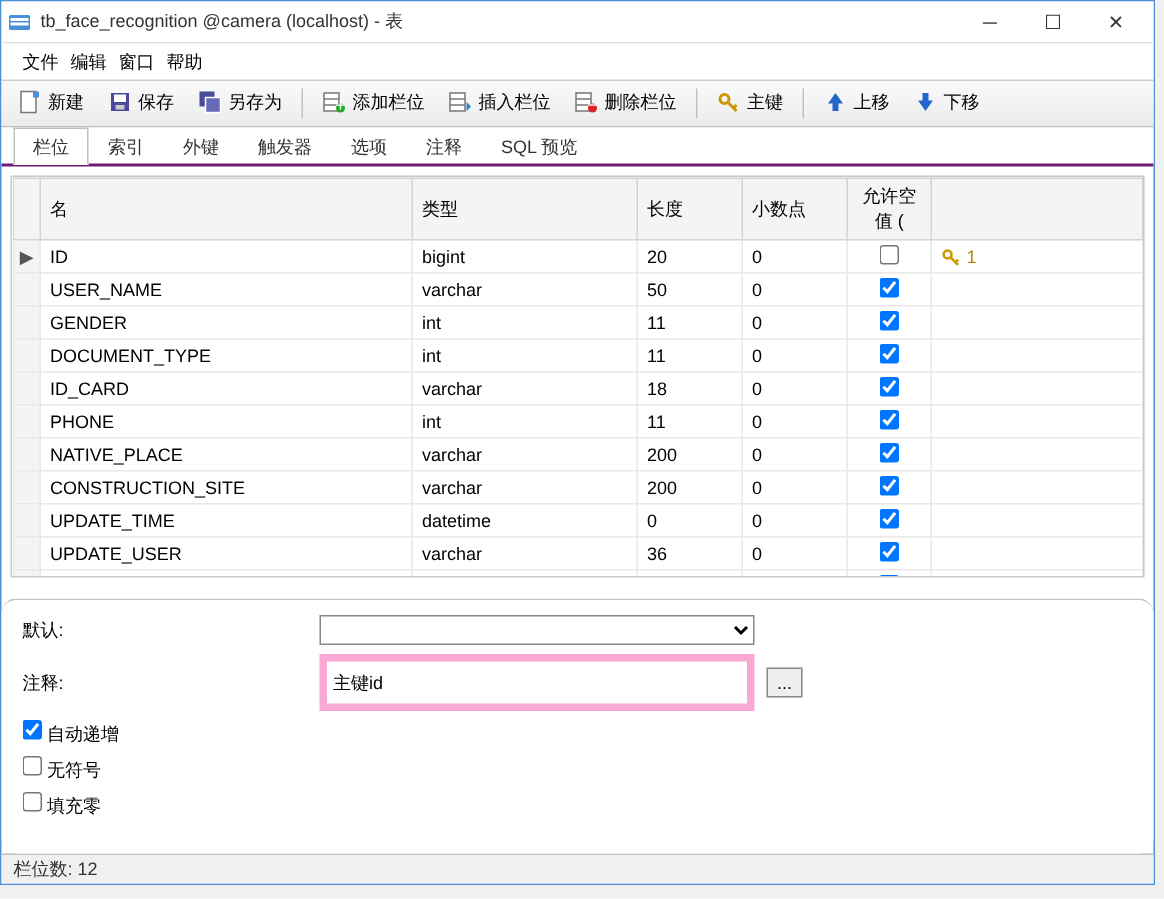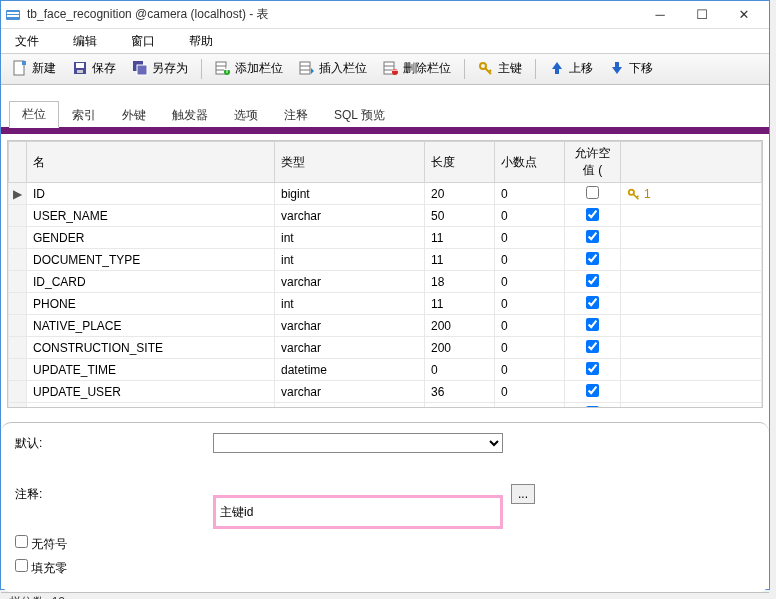--- a/index.html
+++ b/index.html
@@ -3,42 +3,42 @@
 <meta charset="utf-8">
 <style>
 * { margin: 0; padding: 0; box-sizing: border-box; font-family: "Microsoft YaHei", "Segoe UI", sans-serif; font-size: 12px; }
 body { background: #f0f0f0; width: 776px; height: 599px; overflow: hidden; position: relative; }
 .window { width: 770px; height: 590px; background: #fff; border: 1px solid #4a90d9; position: relative; }
 .titlebar { height: 28px; background: #fff; display: flex; align-items: center; padding: 0 4px; border-bottom: 1px solid #e0e0e0; }
 .titlebar-icon { width: 16px; height: 16px; margin-right: 6px; }
 .titlebar-title { flex: 1; color: #333; }
 .titlebar-controls { display: flex; gap: 0; }
 .titlebar-btn { width: 42px; height: 26px; display: flex; align-items: center; justify-content: center; cursor: pointer; color: #333; font-size: 13px; }
-.menubar { height: 24px; display: flex; align-items: center; padding: 0 10px; gap: 26px; background: #fff; }
+.menubar { height: 24px; display: flex; align-items: center; padding: 0 10px; background: #fff; }
 .menubar-item { color: #000; cursor: pointer; padding: 2px 4px; }
 .toolbar { height: 32px; background: linear-gradient(#fafafa, #ececec); border-top: 1px solid #d0d0d0; border-bottom: 1px solid #c0c0c0; display: flex; align-items: center; padding: 0 4px; gap: 2px; }
 .toolbar-btn { display: flex; gap: 4px; padding: 2px 6px; cursor: pointer; border: 1px solid transparent; height: 24px; }
 .toolbar-sep { width: 1px; height: 20px; background: #c0c0c0; margin: 0 4px; }
 .toolbar-icon { width: 16px; height: 16px; display: flex; align-items: center; justify-content: center; }
-.tabs { height: 26px; background: #fff; border-bottom: 7px solid #701a75; display: flex; align-items: flex-end; padding-left: 8px; margin-top: 23px; }
+.tabs { height: 26px; background: #fff; border-bottom: 2px solid #701a75; display: flex; padding-left: 8px; }
 .tab { padding: 4px 12px; border: 1px solid transparent; border-bottom: none; cursor: pointer; color: #333; margin-bottom: -1px; }
 .tab.active { background: #fff; border: 1px solid #c0c0c0; border-bottom: 1px solid #fff; }
 .content { display: flex; flex-direction: column; height: calc(100% - 28px - 24px - 32px - 26px - 20px); }
 .grid-wrap { flex: 1; padding: 6px; overflow: hidden; position: relative; }
 .grid-container { border: 1px solid #c8c8c8; background: #fff; height: 268px; overflow-y: auto; overflow-x: hidden; }
 .grid { width: 100%; border-collapse: collapse; table-layout: fixed; }
 .grid th { background: #f4f4f4; border: 1px solid #d4d4d4; padding: 3px 6px; text-align: left; font-weight: normal; color: #000; height: 22px; }
 .grid td { border: 1px solid #e8e8e8; padding: 2px 6px; color: #000; height: 22px; background: #fff; }
 .grid tr td:first-child { background: #f4f4f4; width: 18px; padding: 0; text-align: center; color: #555; }
 .chk { width: 13px; height: 13px; }
 .key-cell { display: flex; align-items: center; gap: 3px; color: #b8860b; }
 .props-panel { border-top: 1px solid #c0c0c0; padding: 10px 14px; background: #fff; flex-shrink: 0; height: 170px; border-radius: 10px; }
 .prop-row { display: flex; align-items: center; margin-bottom: 6px; gap: 8px; }
 .prop-label { width: 190px; color: #000; }
-.prop-input { width: 290px; height: 20px; border: 3px solid #f9a8d4; padding: 14px 4px; margin-top: 36px; }
+.prop-input { width: 290px; height: 20px; border: 5px solid #f9a8d4; padding: 14px 4px; }
 .prop-combo { width: 290px; height: 20px; border: 1px solid #888; background: #fff; }
 .prop-btn { width: 24px; height: 20px; border: 1px solid #888; background: #efefef; cursor: pointer; }
 .statusbar { height: 20px; background: #f0f0f0; border-top: 1px solid #c0c0c0; display: flex; align-items: center; padding: 0 8px; color: #333; }
 .icon-svg { width: 16px; height: 16px; }
 </style>
 </head>
 <body>
 
 <div class="window">
   <div class="titlebar">
@@ -306,20 +306,23 @@
       <div class="prop-row">
         <span class="prop-label">默认:</span>
         <select class="prop-combo"></select>
       </div>
       <div class="prop-row">
         <span class="prop-label">注释:</span>
         <input class="prop-input" value="主键id" style="">
         <button class="prop-btn">...</button>
       </div>
       <div class="prop-row">
+        <label><input type="checkbox" class="chk" checked="" style=""> <span>自动递增</span></label>
+      </div>
+      <div class="prop-row">
         <label><input type="checkbox" class="chk" style=""> <span>无符号</span></label>
       </div>
       <div class="prop-row">
         <label><input type="checkbox" class="chk" style=""> <span>填充零</span></label>
       </div>
     </div>
   </div>
 
   <div class="statusbar">
     <span>栏位数: 12</span>

